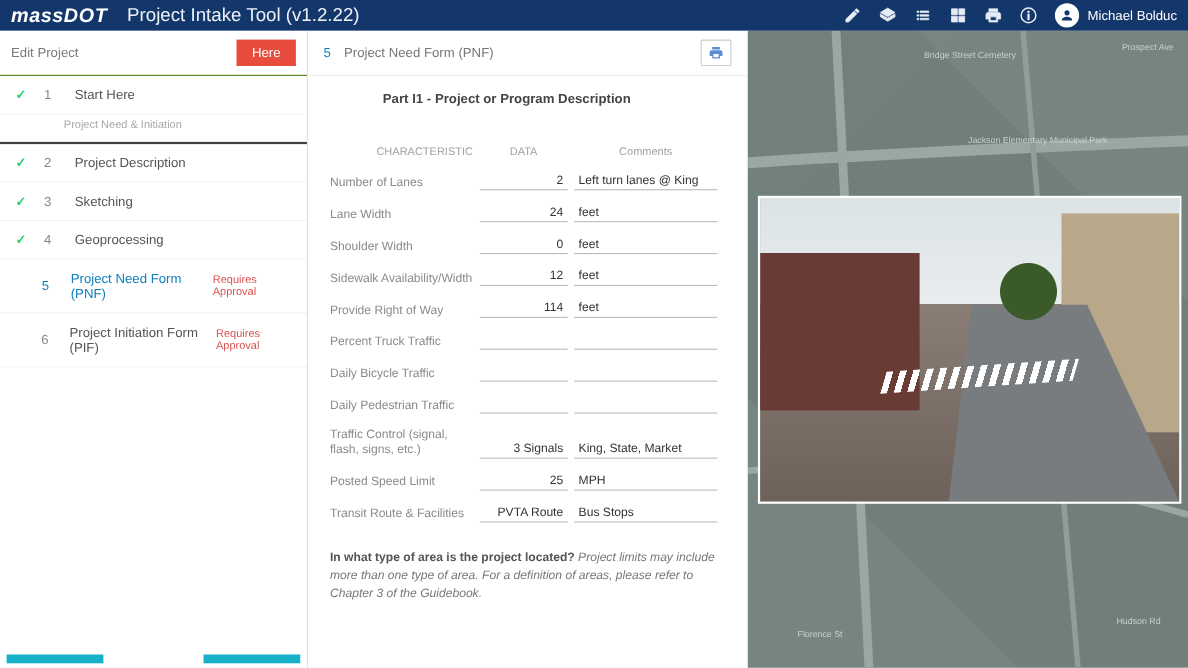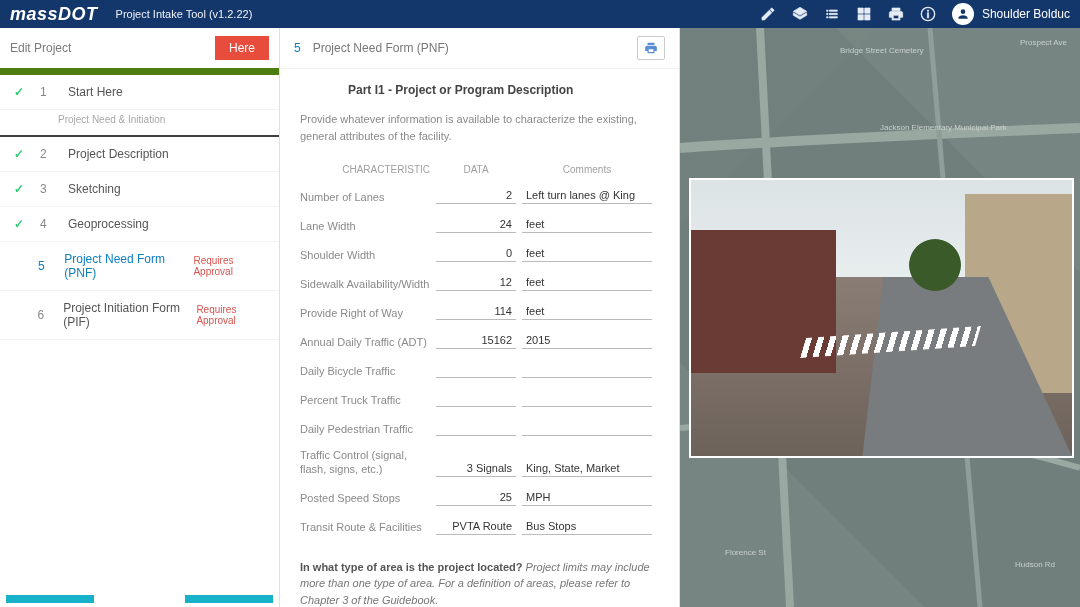--- a/index.html
+++ b/index.html
@@ -21,21 +21,21 @@
     padding: 0 10px;
     color: #d0d8e6;
   }
   .brand {
     font-style: italic;
     font-weight: bold;
     font-size: 18px;
     color: #fff;
     letter-spacing: 0.5px;
   }
-  .tool-title { margin-left: 18px; font-size: 11px; color: #eef2f8; }
+  .tool-title { margin-left: 18px; font-size: 17px; color: #eef2f8; }
   .topbar-spacer { flex: 1; }
   .topbar-icon {
     width: 22px; height: 22px;
     display: flex; align-items: center; justify-content: center;
     margin: 0 5px;
     color: #e6ecf5;
     cursor: pointer;
   }
   .topbar-icon svg { width: 16px; height: 16px; fill: currentColor; stroke: currentColor; }
   .avatar {
@@ -54,21 +54,21 @@
   .sidebar {
     width: 280px;
     background: #fff;
     border-right: 1px solid #e0e0e0;
     display: flex; flex-direction: column;
     position: relative;
   }
   .sidebar-header {
     display: flex; align-items: center; justify-content: space-between;
     padding: 8px 10px;
-    border-bottom: 7px solid #4d7c0f;
+    border-bottom: 1px solid #4d7c0f;
   }
   .sidebar-title { color: #7a7a7a; font-size: 12px; }
   .close-btn {
     background: #e74c3c; color: #fff; border: none;
     padding: 5px 14px; cursor: pointer; font-size: 12px;
   }
   .steps { list-style: none; }
   .step {
     display: flex; align-items: center;
     padding: 10px 14px;
@@ -119,21 +119,21 @@
     display: flex; align-items: center; justify-content: center; cursor: pointer;
     border-radius: 2px;
   }
   .print-btn svg { width: 14px; height: 14px; fill: #5a8fd4; }
   .form-body {
     padding: 14px 20px;
     overflow-y: auto;
     flex: 1;
     color: #5c5c5c;
   }
-  .section-title { font-weight: bold; margin-bottom: 14px; color: #444; font-size: 12px; padding-left: 48px; }
+  .section-title { font-weight: bold; margin-bottom: 30px; color: #444; font-size: 12px; padding-left: 48px; }
   .section-desc { color: #8a8a8a; font-size: 11px; line-height: 1.5; margin-bottom: 14px; }
   .char-table { width: 100%; }
   .char-head, .char-row {
     display: grid;
     grid-template-columns: 130px 80px 130px;
     gap: 6px;
     align-items: end;
     padding: 6px 0;
   }
   .char-head { color: #a0a0a0; font-size: 10px; text-transform: none; }
@@ -247,21 +247,21 @@
     <svg viewBox="0 0 24 24">
         <circle cx="12" cy="12" r="10" fill="none" stroke-width="2"></circle>
         <path d="M11 10h2v8h-2zm0-4h2v2h-2z"></path>
       </svg>
   </span>
   <span class="avatar">
     <svg viewBox="0 0 24 24">
         <path d="M12 12a4 4 0 1 0-4-4 4 4 0 0 0 4 4zm0 2c-4 0-8 2-8 5v1h16v-1c0-3-4-5-8-5z"></path>
       </svg>
   </span>
-  <span class="username">Shoulder Bolduc</span>
+  <span class="username">Michael Bolduc</span>
 </div>
 
 <div class="main">
 
   <div class="sidebar">
     <div class="sidebar-header">
       <span class="sidebar-title">Edit Project</span>
       <button class="close-btn">Here</button>
     </div>
     <ul class="steps">
@@ -312,21 +312,20 @@
         <span class="form-title">Project Need Form (PNF)</span>
       </div>
       <button class="print-btn">
         <svg viewBox="0 0 24 24">
             <path d="M19 8H5a3 3 0 0 0-3 3v6h4v4h12v-4h4v-6a3 3 0 0 0-3-3zM8 19v-5h8v5H8zM18 3H6v4h12V3z"></path>
           </svg>
       </button>
     </div>
     <div class="form-body">
       <div class="section-title">Part I1 - Project or Program Description</div>
-      <div class="section-desc">Provide whatever information is available to characterize the existing, general attributes of the facility.</div>
       <div class="char-table">
         <div class="char-head">
           <span>CHARACTERISTIC</span>
           <span>DATA</span>
           <span>Comments</span>
         </div>
         <div id="char-rows">
             <div class="char-row">
               <span class="char-label">Number of Lanes</span>
               <input class="char-input" value="2" style="">
@@ -346,46 +345,41 @@
               <span class="char-label">Sidewalk Availability/Width</span>
               <input class="char-input" value="12" style="">
               <input class="char-comment" value="feet" style="">
             </div>
             <div class="char-row">
               <span class="char-label">Provide Right of Way</span>
               <input class="char-input" value="114" style="">
               <input class="char-comment" value="feet" style="">
             </div>
             <div class="char-row">
-              <span class="char-label">Annual Daily Traffic (ADT)</span>
-              <input class="char-input" value="15162" style="">
-              <input class="char-comment" value="2015" style="">
+              <span class="char-label">Percent Truck Traffic</span>
+              <input class="char-input" value="" style="">
+              <input class="char-comment" value="" style="">
             </div>
             <div class="char-row">
               <span class="char-label">Daily Bicycle Traffic</span>
               <input class="char-input" value="" style="">
               <input class="char-comment" value="" style="">
             </div>
             <div class="char-row">
-              <span class="char-label">Percent Truck Traffic</span>
-              <input class="char-input" value="" style="">
-              <input class="char-comment" value="" style="">
-            </div>
-            <div class="char-row">
               <span class="char-label">Daily Pedestrian Traffic</span>
               <input class="char-input" value="" style="">
               <input class="char-comment" value="" style="">
             </div>
             <div class="char-row">
               <span class="char-label">Traffic Control (signal, flash, signs, etc.)</span>
               <input class="char-input" value="3 Signals" style="">
               <input class="char-comment" value="King, State, Market" style="">
             </div>
             <div class="char-row">
-              <span class="char-label">Posted Speed Stops</span>
+              <span class="char-label">Posted Speed Limit</span>
               <input class="char-input" value="25" style="">
               <input class="char-comment" value="MPH" style="">
             </div>
             <div class="char-row">
               <span class="char-label">Transit Route &amp; Facilities</span>
               <input class="char-input" value="PVTA Route" style="">
               <input class="char-comment" value="Bus Stops" style="">
             </div>
           </div>
       </div>
@@ -399,21 +393,21 @@
     <div class="map-bg"></div>
     <svg class="map-lines" viewBox="0 0 400 579" preserveAspectRatio="none">
       <path d="M0 120 Q150 110 400 100" stroke="#9aa8a2" stroke-width="10" fill="none"></path>
       <path d="M80 0 L110 579" stroke="#9aa8a2" stroke-width="8" fill="none"></path>
       <path d="M0 400 Q200 380 400 440" stroke="#9aa8a2" stroke-width="6" fill="none"></path>
       <path d="M250 0 L300 579" stroke="#8f9e98" stroke-width="5" fill="none"></path>
     </svg>
     <div id="map-labels">
         <span class="map-label" style="top: 18px; left: 160px;">Bridge Street Cemetery</span>
         <span class="map-label" style="top: 95px; left: 200px;">Jackson Elementary Municipal Park</span>
-        <span class="map-label" style="top: 520px; left: 45px;">Florence St</span>
+        <span class="map-label" style="top: 544px; left: 45px;">Florence St</span>
         <span class="map-label" style="top: 532px; left: 335px;">Hudson Rd</span>
         <span class="map-label" style="top: 10px; left: 320px; padding-left: 20px;">Prospect Ave</span>
       </div>
     <div class="photo">
       <div class="bldg-left"></div>
       <div class="bldg-right"></div>
       <div class="road"></div>
       <div class="crosswalk"></div>
       <div class="tree"></div>
     </div>

